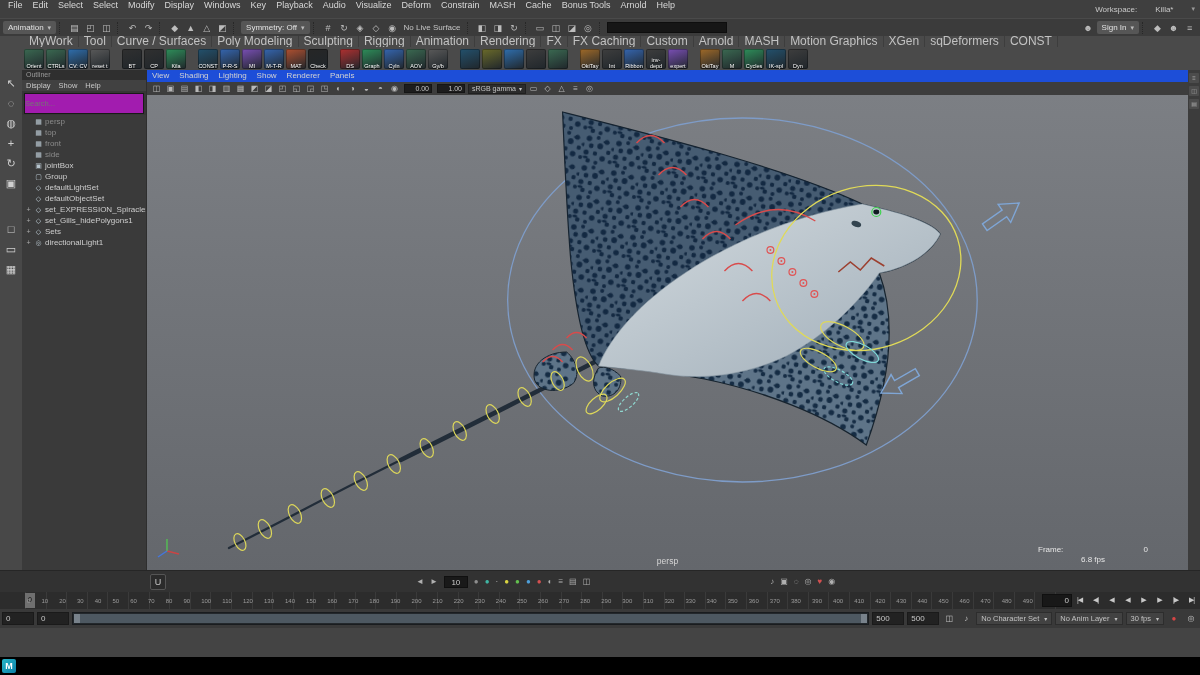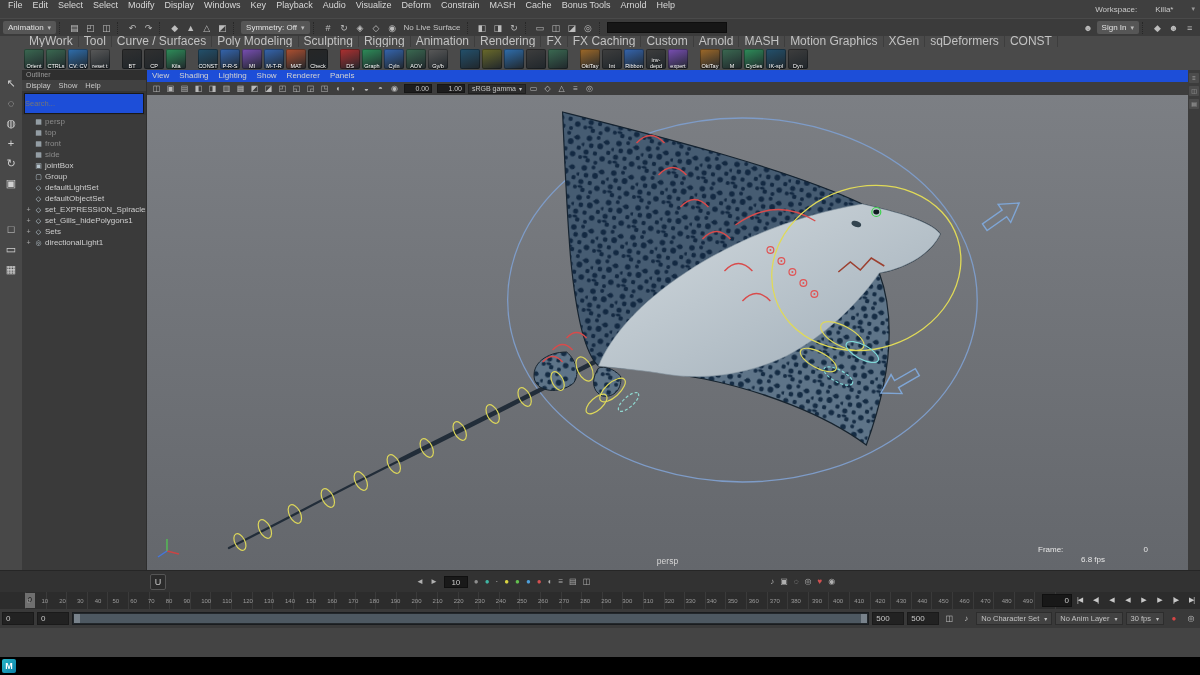--- a/index.html
+++ b/index.html
@@ -36,21 +36,21 @@
 
   
   #toolbox{position:absolute;left:0;top:70px;width:22px;height:500px;background:#484848;padding-top:3px}
   .tb-icon{width:22px;height:20px;text-align:center;line-height:20px;font-size:11px;color:#d0d0d0}
   #toolbox-layouts{margin-top:26px}
   #outliner{position:absolute;left:22px;top:70px;width:124px;height:500px;background:#3a3a3a;display:flex;flex-direction:column}
   .ol-title{height:10px;background:#2f2f2f;font-size:7px;color:#9a9a9a;padding-left:4px;line-height:10px}
   .ol-menus{height:11px;display:flex;background:#414141}
   .ol-menu{font-size:7.5px;color:#c8c8c8;padding:0 4px;line-height:11px}
   .ol-search{padding:1px 2px;background:#363636}
-  .ol-search input{width:100%;height:21px;background:#1d4ed8;border:1px solid #191919;color:#bbb;font-size:7.5px;font-family:inherit}
+  .ol-search input{width:100%;height:21px;background:#a21caf;border:1px solid #191919;color:#bbb;font-size:7.5px;font-family:inherit}
   .ol-list{flex:1;overflow:hidden;padding-top:1px}
   .ol-row{display:flex;align-items:center;height:11px;padding-left:3px;gap:2px;overflow:hidden}
   .ol-exp{width:7px;font-size:7px;color:#aaa;text-align:center;flex:0 0 auto}
   .ol-ico{font-size:7px;color:#b5c3cc;width:9px;text-align:center;flex:0 0 auto}
   .ol-label{font-size:8px;color:#cecece;white-space:nowrap}
   .ol-label.dim{color:#8b8b8b}
 
   
   #viewport{position:absolute;left:146px;top:70px;width:1042px;height:500px;border-left:1px solid #2e2e2e;display:flex;flex-direction:column;background:#3f3f3f}
   .vp-menus{height:12px;display:flex;background:#1d4ed8}

